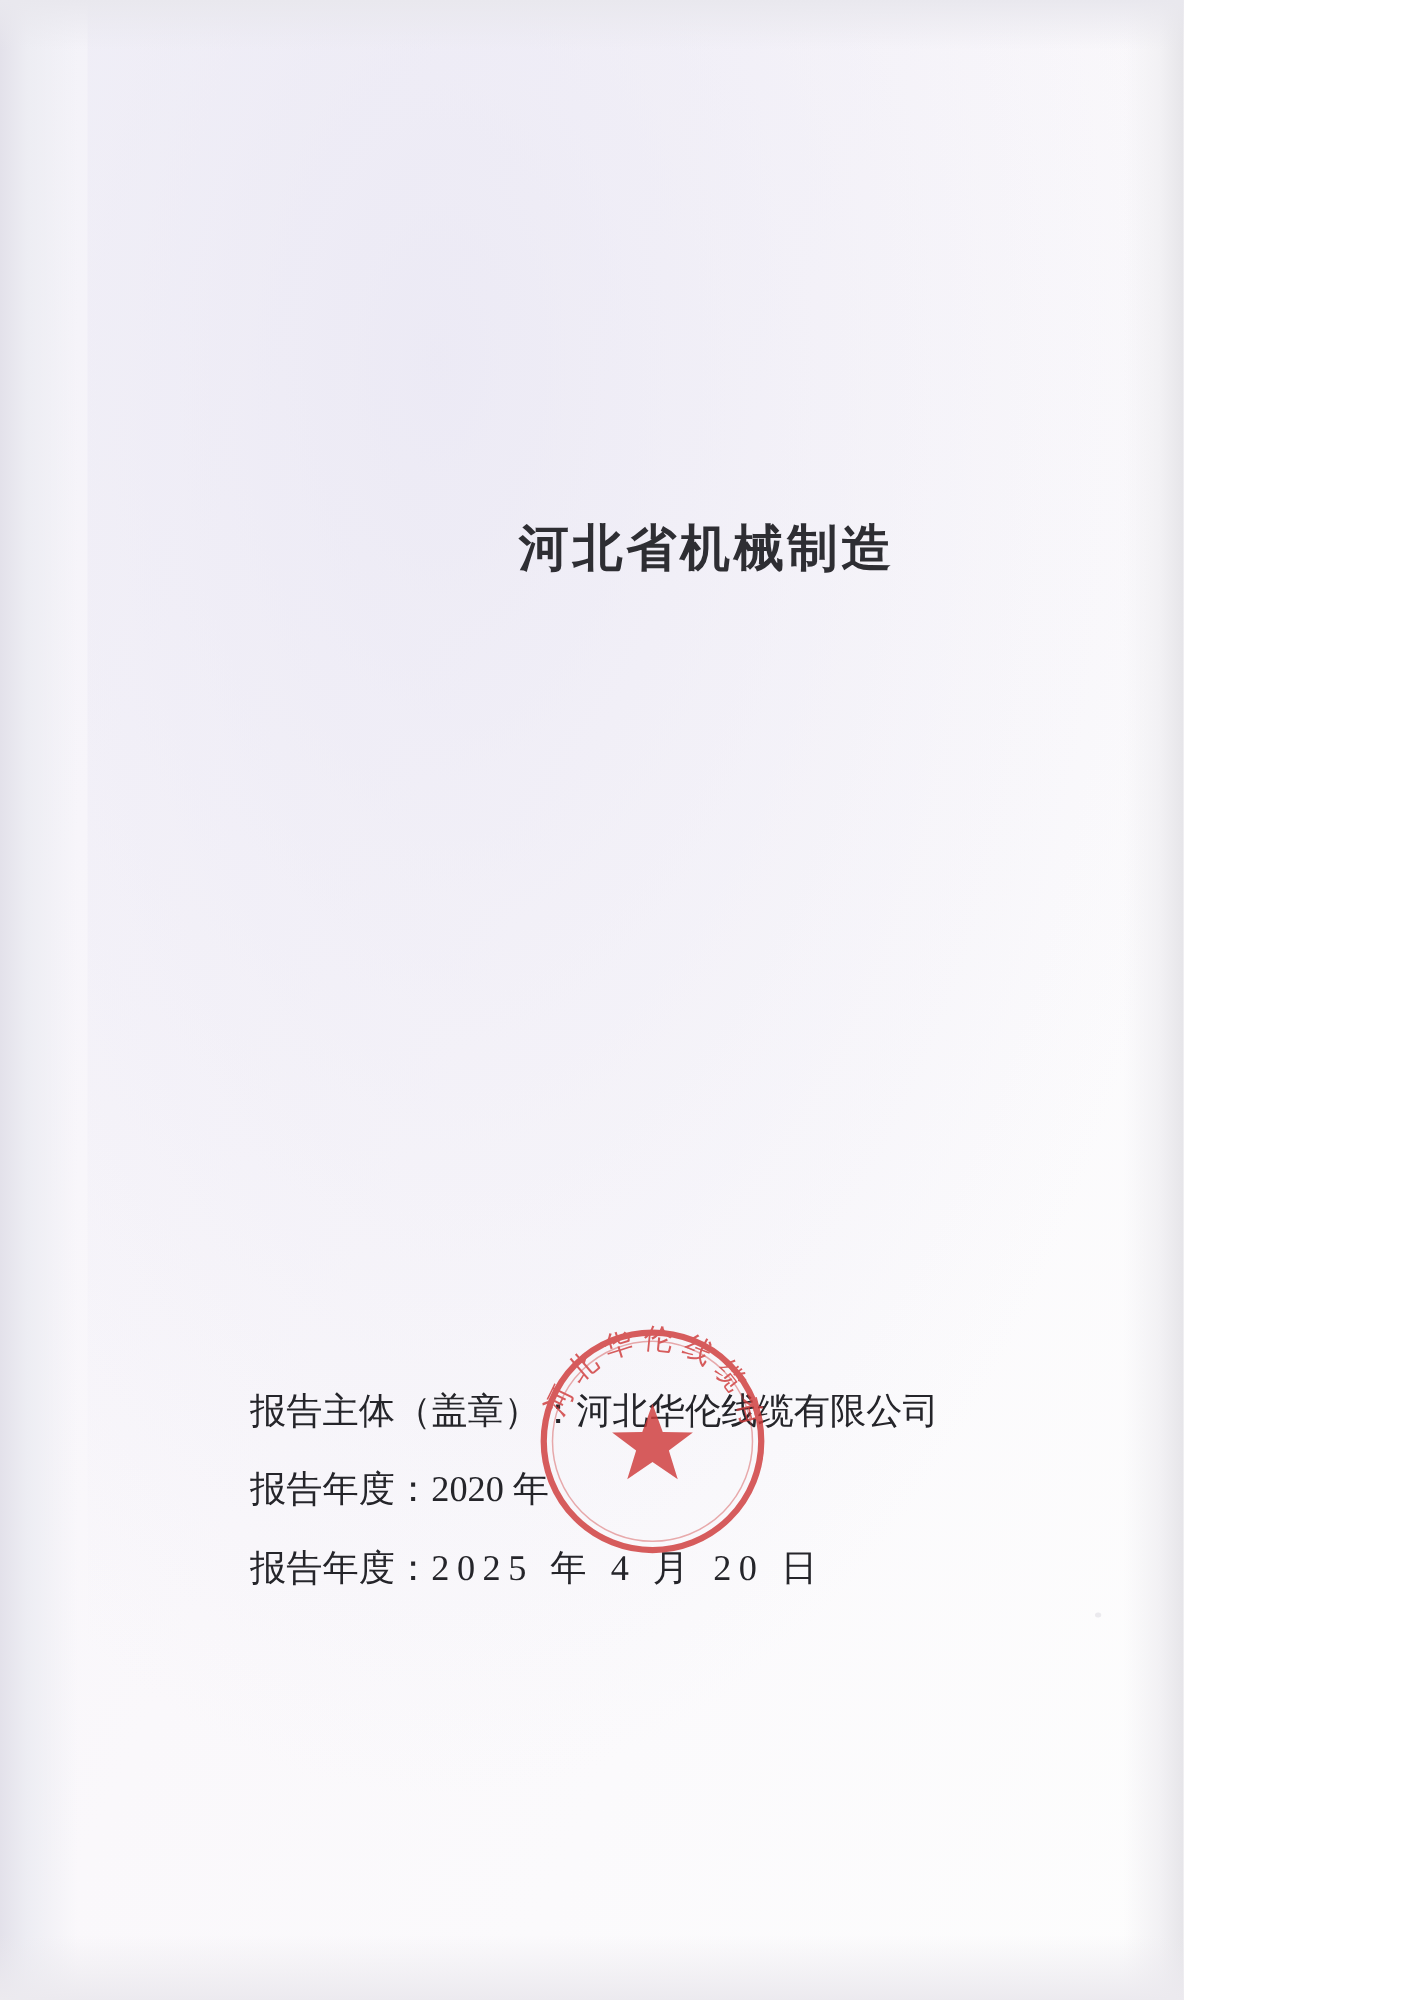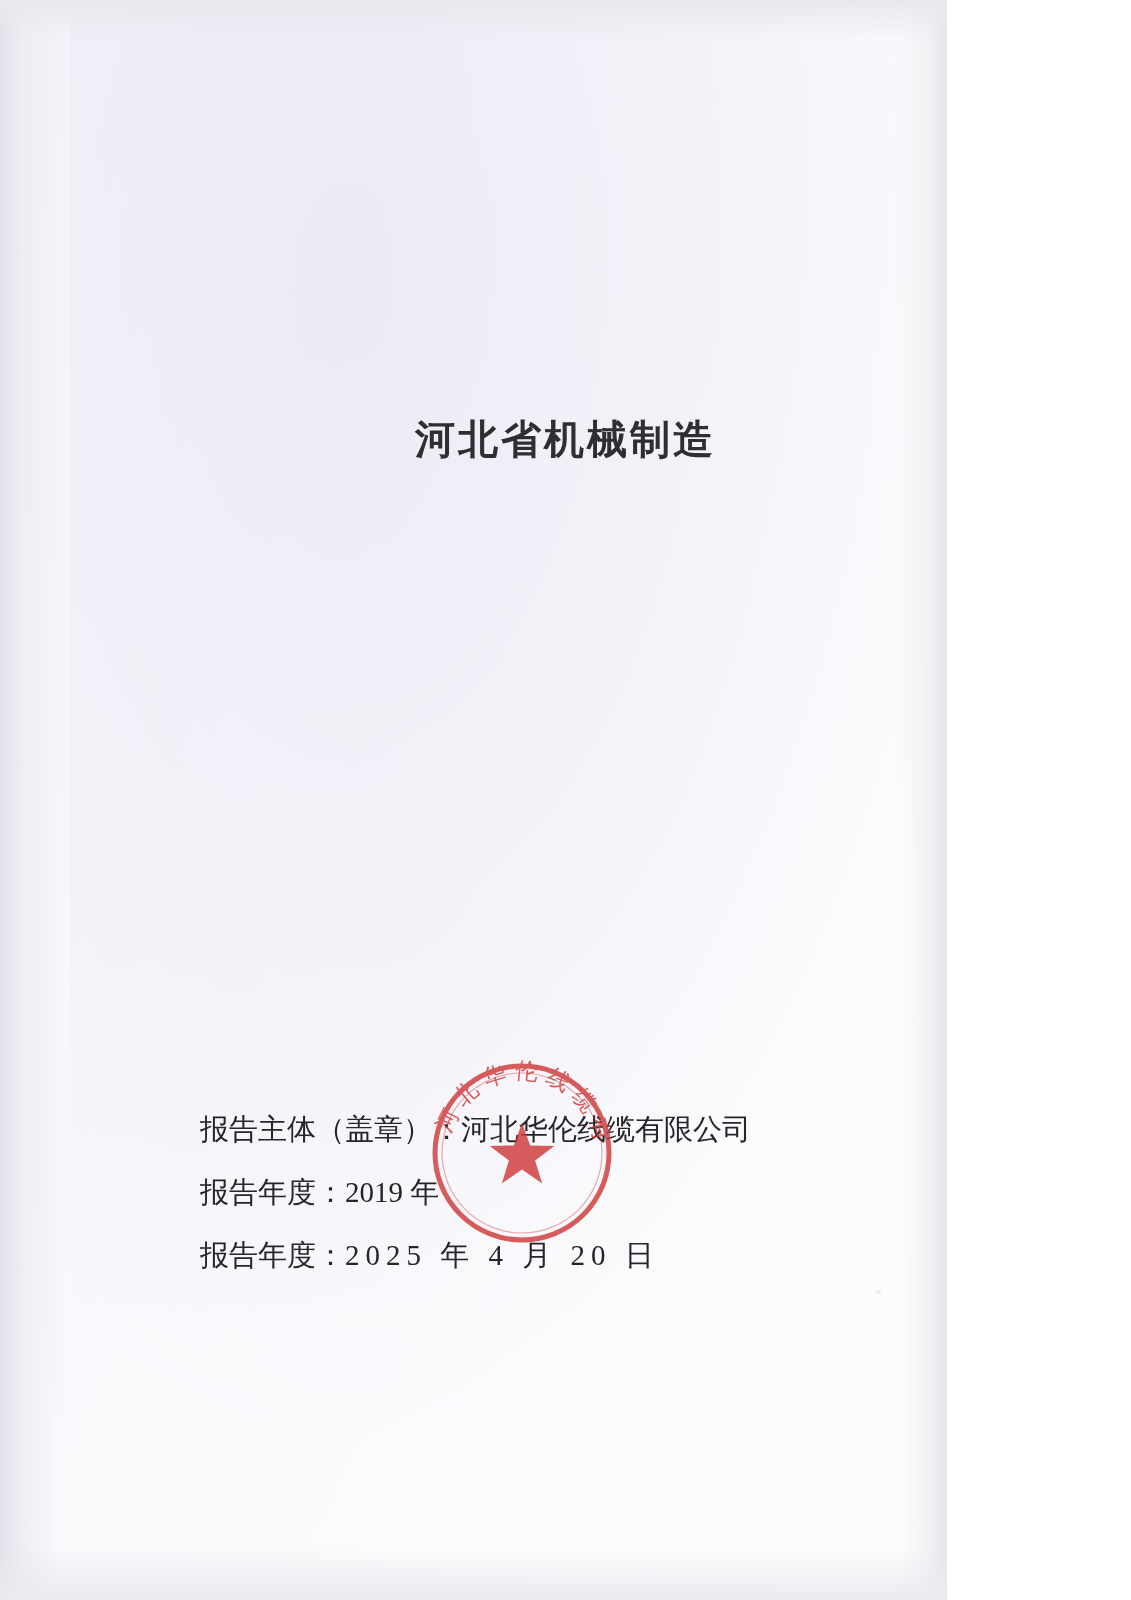--- a/index.html
+++ b/index.html
@@ -128,21 +128,21 @@
   <div class="speck" style="left:1007px;top:782px;width:4px;height:7px;"></div>
   <div class="speck" style="left:1013px;top:1045px;width:4px;height:5px;"></div>
   <div class="speck" style="left:876px;top:1290px;width:5px;height:4px;"></div>
 
   <div class="title-block">
     <div class="title-line">河北省机械制造</div>
   </div>
 
   <div class="meta-block">
     <div class="meta-row"><span>报告主体（盖章）：</span><span class="val">河北华伦线缆有限公司</span></div>
-    <div class="meta-row"><span>报告年度：</span><span class="val">2019 年</span></div>
+    <div class="meta-row"><span>报告年度：</span><span class="val">2020 年</span></div>
     <div class="meta-row"><span>报告年度：</span><span class="val" style="letter-spacing:6px;">2025 年 4 月 20 日</span></div>
   </div>
 
   <div class="seal">
     <svg width="196" height="196" viewBox="0 0 196 196" xmlns="http://www.w3.org/2000/svg">
       <defs>
         <path id="sealArc" d="M 98,98 m -76,0 a 76,76 0 1,1 152,0" fill="none"></path>
         <path id="sealArcText" d="M 24,98 a 74,74 0 0 1 148,0" fill="none"></path>
       </defs>
       <g opacity="0.82">

